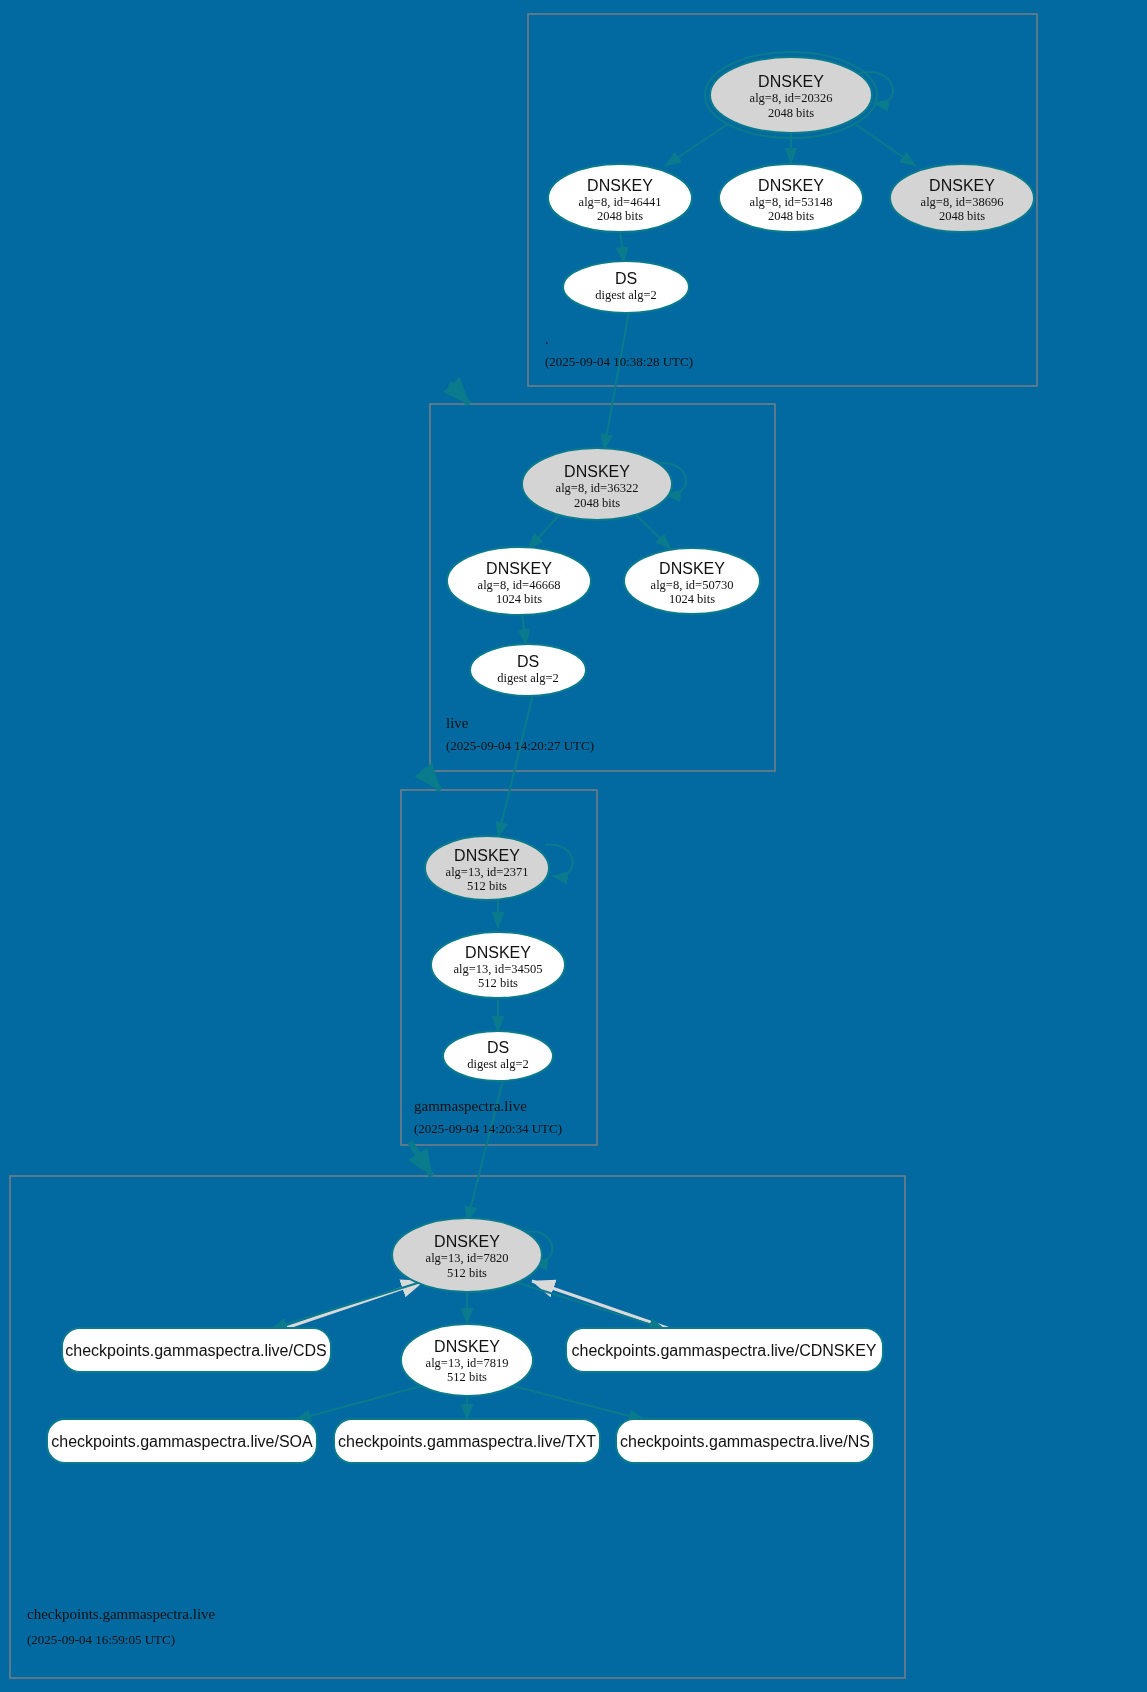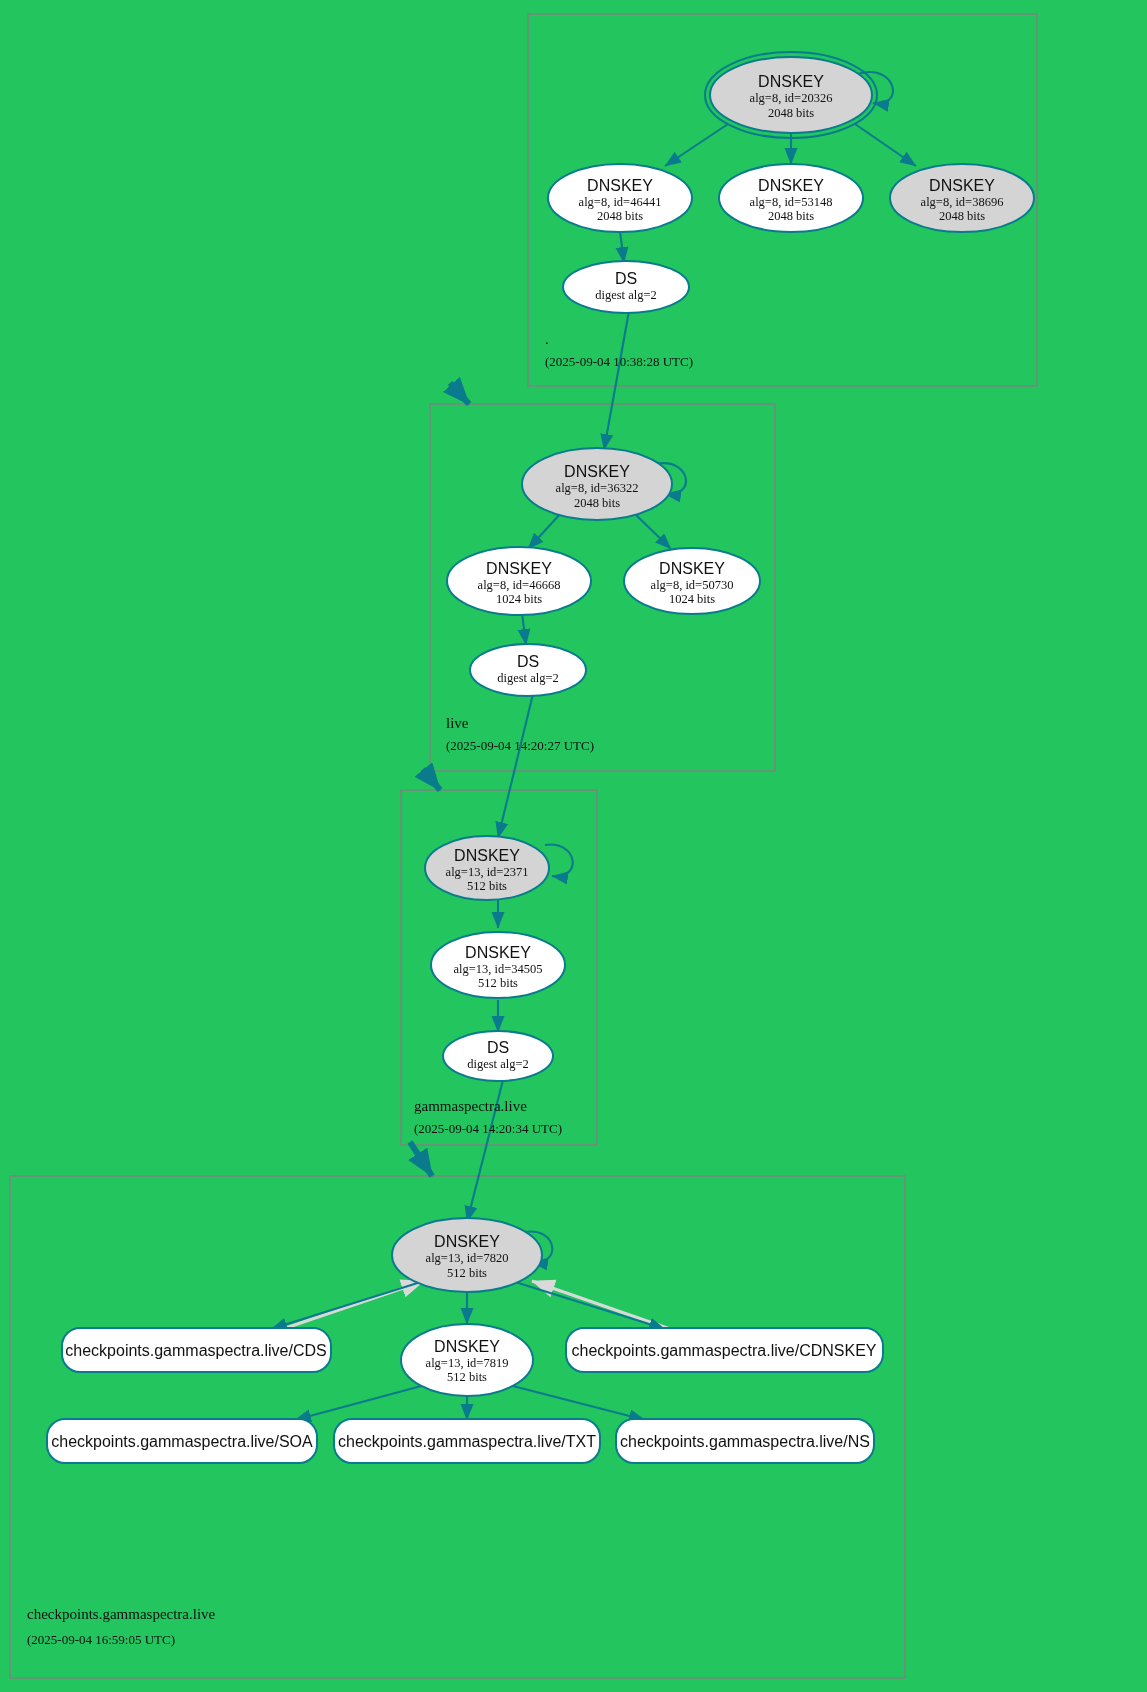--- a/index.html
+++ b/index.html
@@ -1,18 +1,18 @@
 <!DOCTYPE html>
 <html><head>
 <meta charset="utf-8">
 <title>DNSSEC Authentication Chain</title>
 <style>
   html,body{margin:0;padding:0;background:#ffffff;}
   body{font-family:"Liberation Sans",sans-serif;}
-  #stage{position:relative;width:1147px;height:1692px;overflow:hidden;background:#22c55e;}
+  #stage{position:relative;width:1147px;height:1692px;overflow:hidden;background:#0369a1;}
   #svgroot{position:absolute;left:0;top:0;width:1147px;height:1692px;}
   .zone-rect{fill:none;stroke:#808080;stroke-width:1.4;}
   .node-ell{fill:#ffffff;stroke:#0a7b8c;stroke-width:2;}
   .node-ell.sep{fill:#d4d4d4;}
   .node-ell.outer{fill:none;stroke:#0a7b8c;stroke-width:2;}
   .rrset-box{fill:#ffffff;stroke:#0a7b8c;stroke-width:2;}
   .edge{fill:none;stroke:#0a7b8c;stroke-width:2.1;}
   .edge-thick{fill:none;stroke:#0a7b8c;stroke-width:6;}
   .edge-gray{fill:none;stroke:#d9d9d9;stroke-width:3;}
   .t-title{font-family:"Liberation Sans",sans-serif;font-size:16px;fill:#111;text-anchor:middle;}

